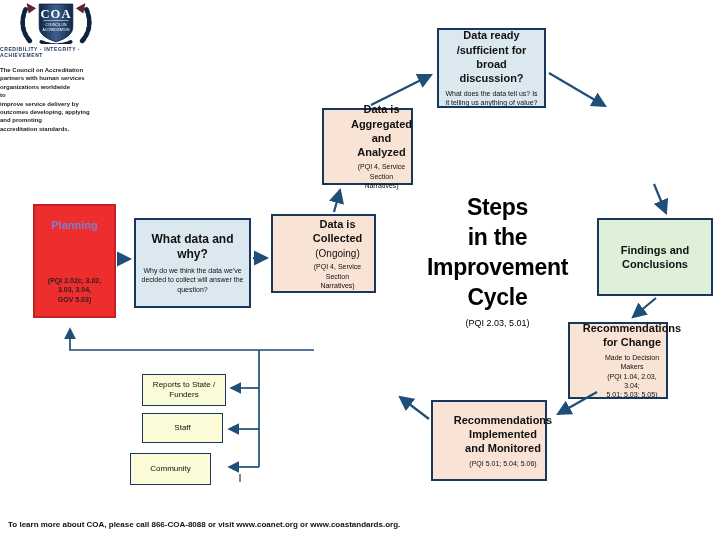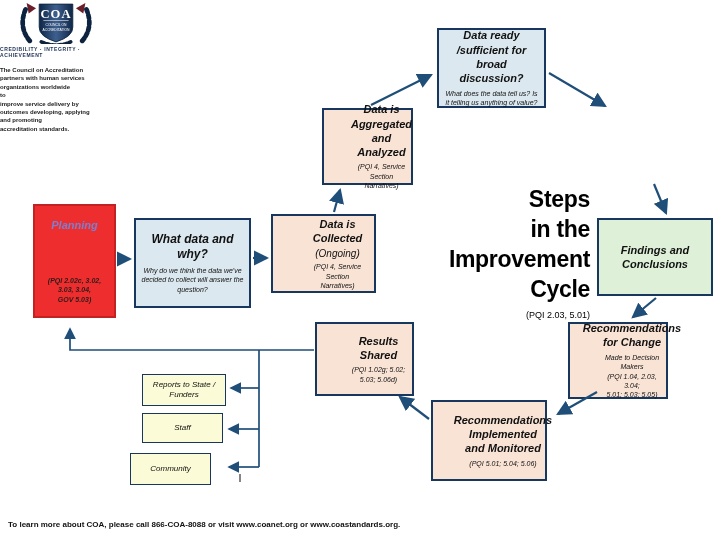--- a/index.html
+++ b/index.html
@@ -5,38 +5,38 @@
   html,body { margin:0; padding:0; background:#ffffff; }
   #stage {
     position:relative; width:720px; height:540px; background:#ffffff;
     overflow:hidden; font-family:"Liberation Sans", sans-serif; color:#111;
   }
   
   .box {
     position:absolute; box-sizing:border-box; z-index:2;
     border:2px solid var(--border-navy,#17375e);
     display:flex; flex-direction:column; justify-content:center; align-items:center;
-    text-align:center; padding:3px 4px;font-style:italic;
+    text-align:center; padding:3px 4px;
   }
   .box .t { font-weight:bold; font-size:11px; line-height:1.3; white-space:pre-line; }
   .box .t.lg { font-size:12px; }
   .box .st { font-size:10px; font-weight:normal; margin-top:3px; }
   .box .s { font-size:7px; line-height:1.35; white-space:pre-line; margin-top:3px; }
   .blue   { background:var(--box-blue,#dbe8ef); }
   .peach  { background:var(--box-peach,#f9e3d5);padding-left:32px; }
   .green  { background:var(--box-green,#def0d8); }
   .yellow { background:var(--box-yellow,#fbfbd7); border-width:1.5px; }
   .yellow .t { font-weight:normal; font-size:8px; }
   .red    { background:var(--box-red,#ee2e2e); border-color:#c32222;gap:41px; }
   .planning-title { color:var(--planning-text,#7b7fd0); font-size:13px; font-weight:600; }
   .planning-sub   { color:#2f1c1c; font-weight:bold; font-size:7px; }
   
   #cycle-title {
-    position:absolute; left:405px; top:184px; width:185px; z-index:1;
-    text-align:right; color:#000;
+    position:absolute; left:405px; top:192px; width:185px; z-index:1;
+    text-align:center; color:#000;
   }
   #cycle-title .big {
     font-weight:bold; font-size:23px; line-height:30px; letter-spacing:-0.3px;
     white-space:pre-line;
   }
   #cycle-title .pqi { font-size:9px; margin-top:6px; }
   
   #logo-block { position:absolute; left:0; top:2px; width:112px; z-index:1; }
   #logo-svg { display:block; margin:0 auto; }
   #tagline {
@@ -150,25 +150,20 @@
 5.01; 5.03; 5.05)</div>
   </div>
 
   <div class="box peach" style="left:431px;top:400px;width:116px;height:81px">
     <div class="t">Recommendations
 Implemented
 and Monitored</div>
     <div class="s">(PQI 5.01; 5.04; 5.06)</div>
   </div>
 
-  <div class="box peach" style="left:315px;top:322px;width:99px;height:74px">
-    <div class="t">Results Shared</div>
-    <div class="s">(PQI 1.02g; 5.02;
-5.03; 5.06d)</div>
-  </div>
 
   <div class="box yellow" style="left:142px;top:374px;width:84px;height:32px">
     <div class="t">Reports to State /
 Funders</div>
   </div>
   <div class="box yellow" style="left:142px;top:413px;width:81px;height:30px">
     <div class="t">Staff</div>
   </div>
   <div class="box yellow" style="left:130px;top:453px;width:81px;height:32px">
     <div class="t">Community</div>

